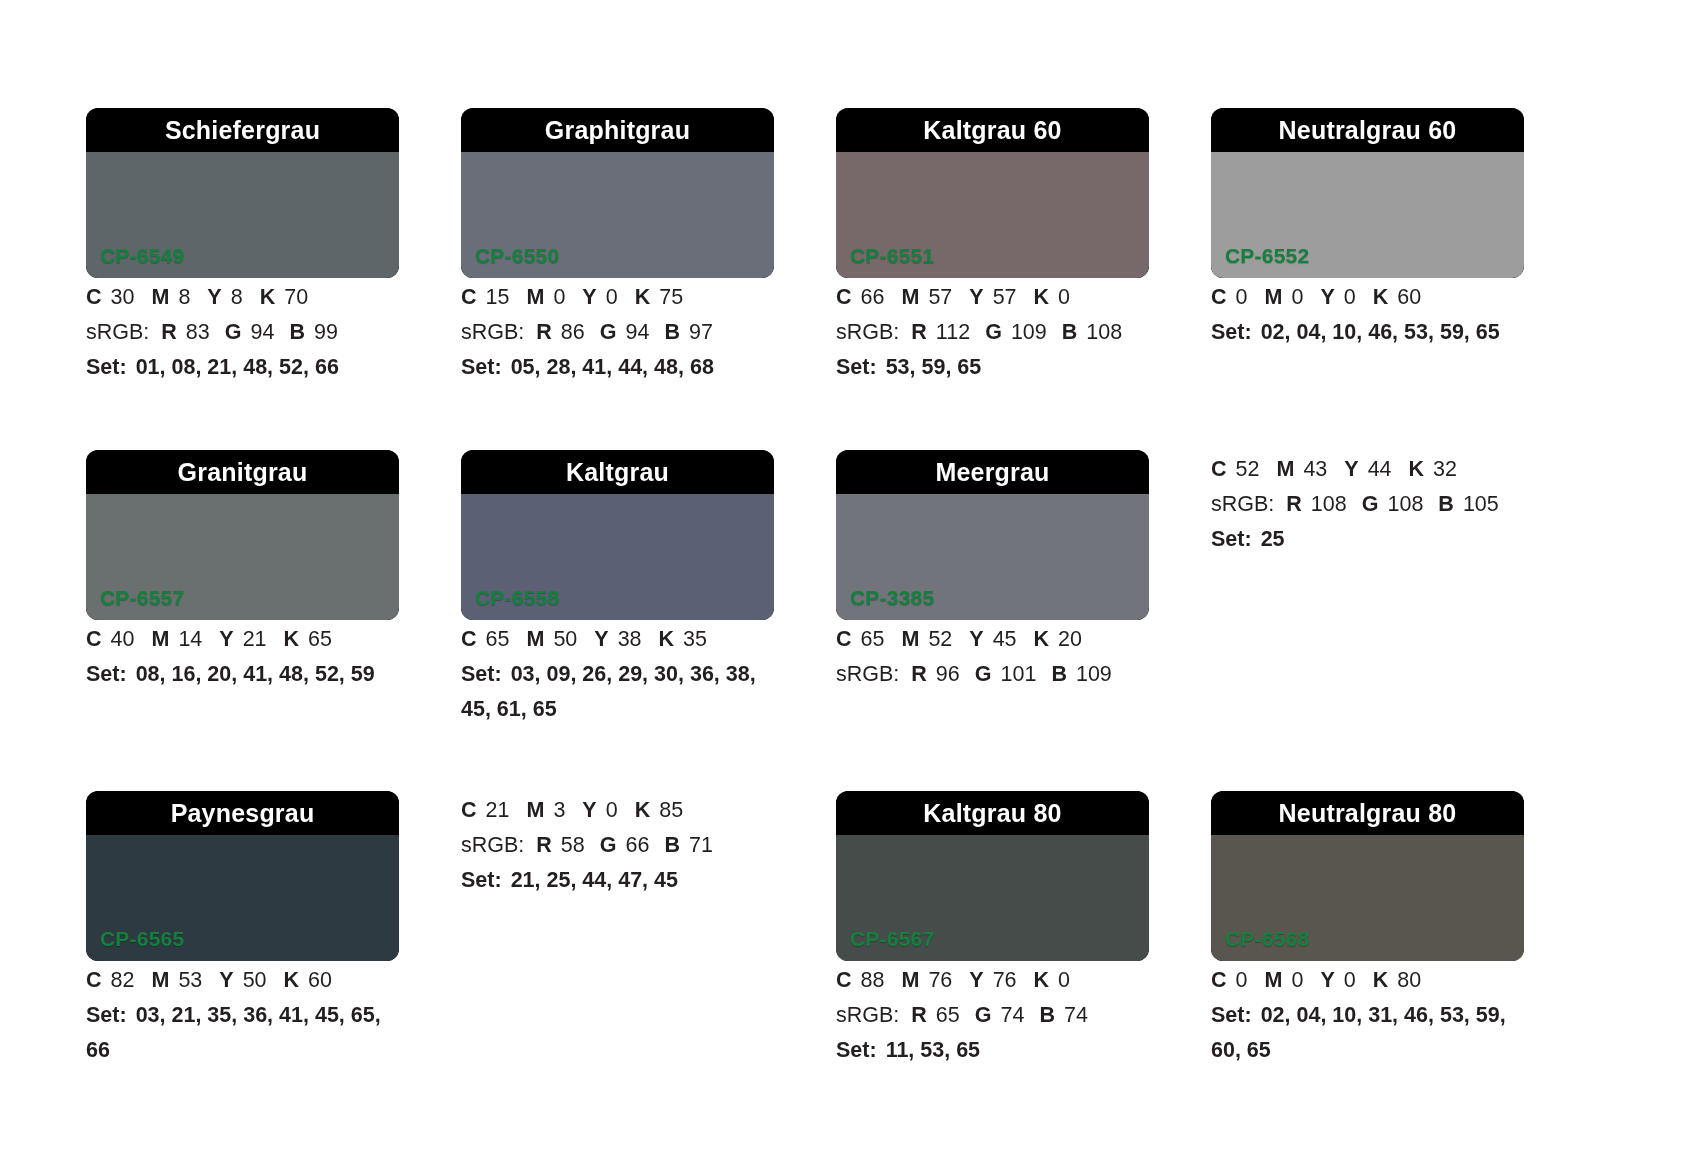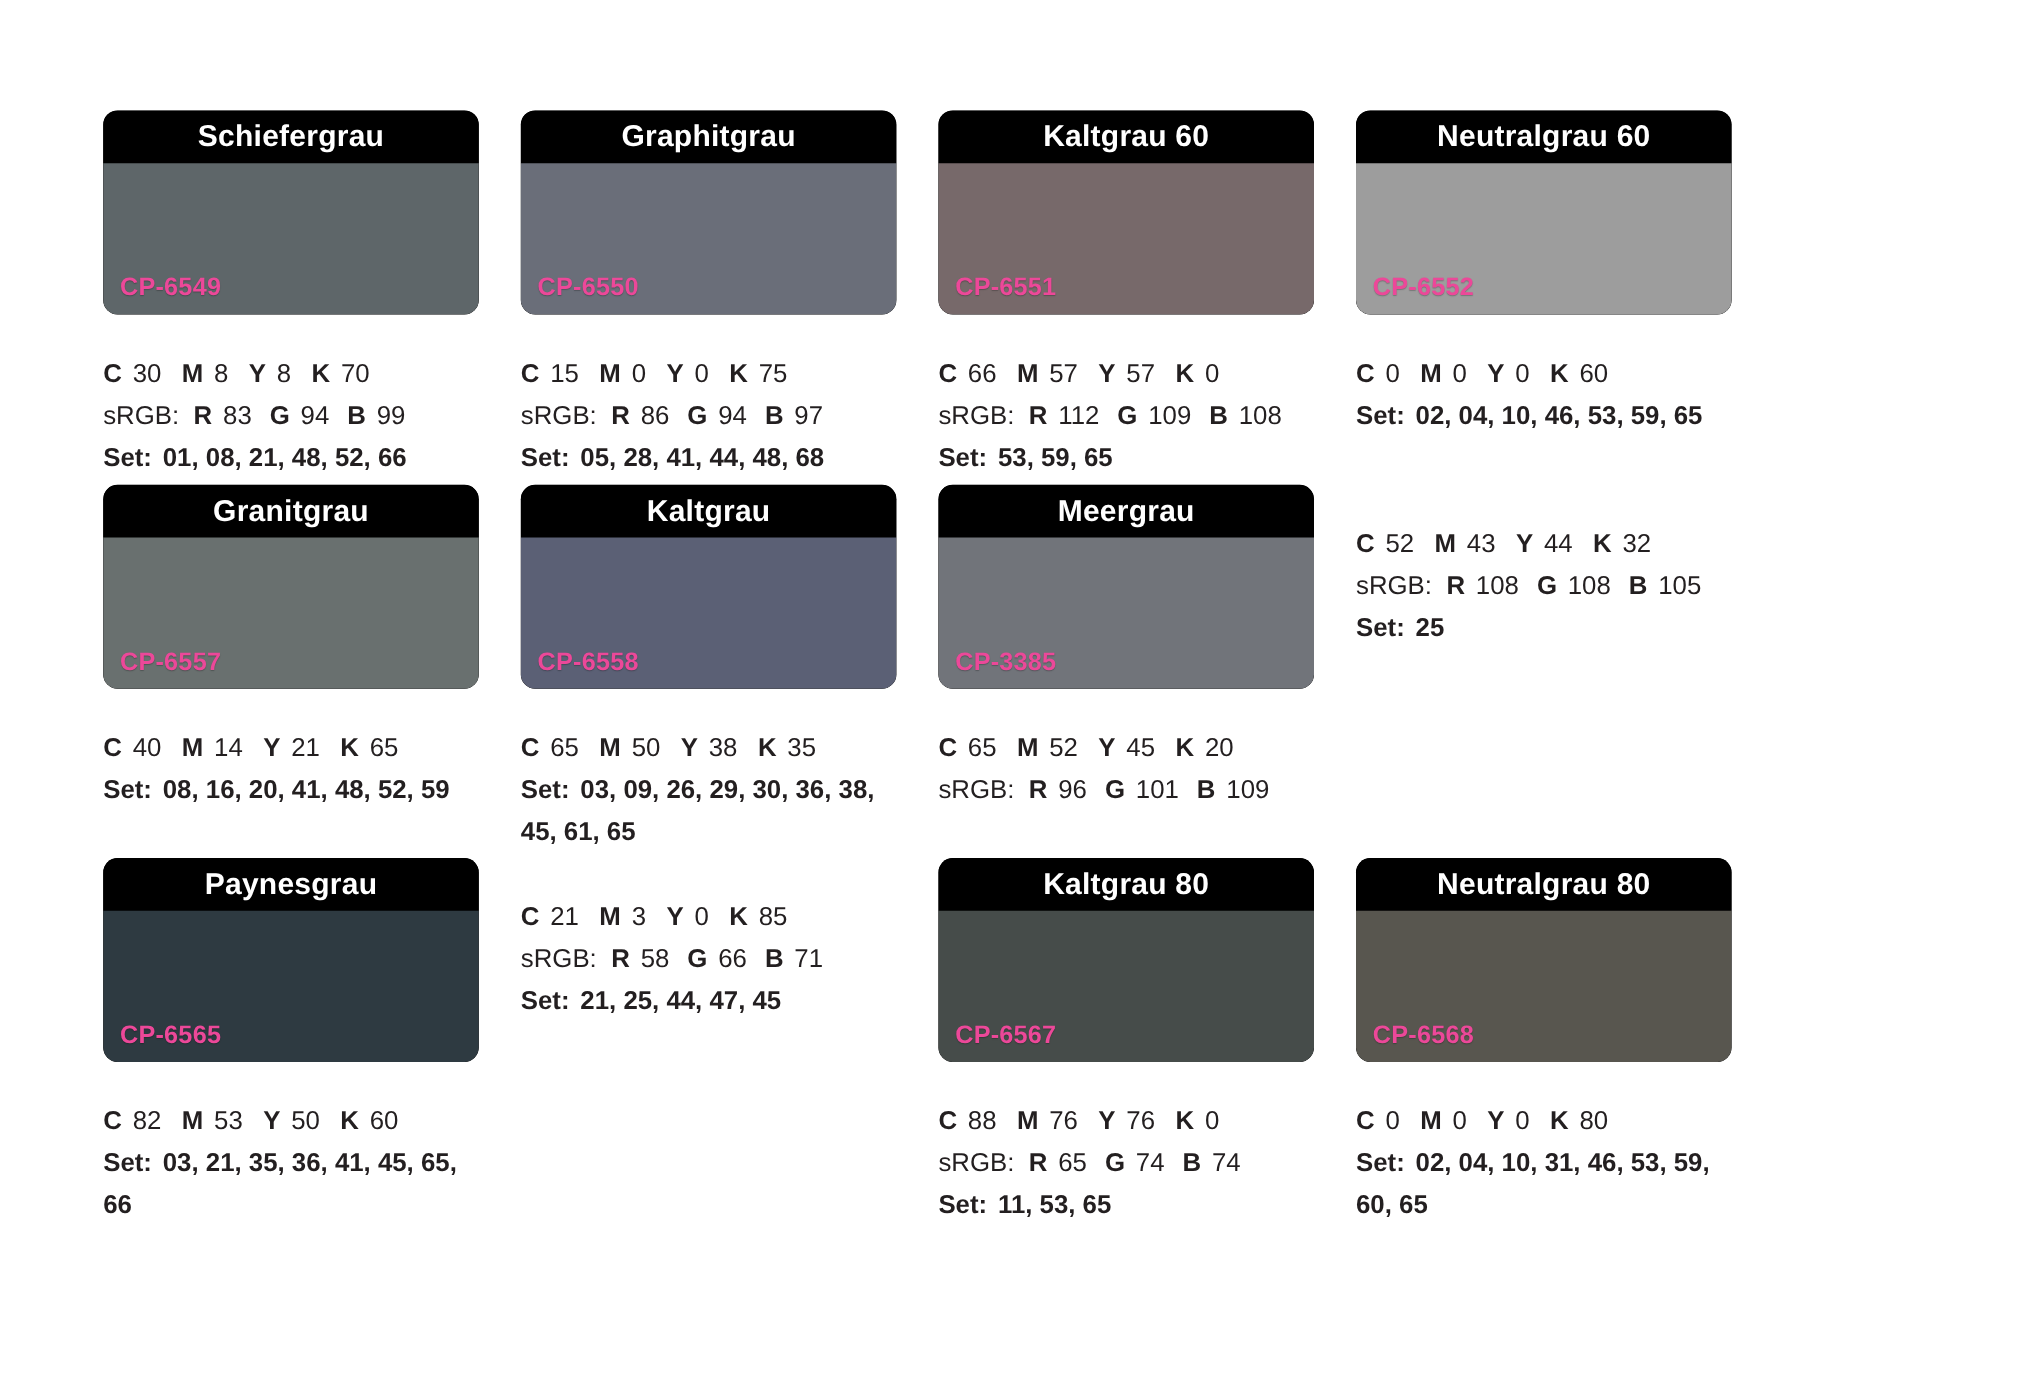--- a/index.html
+++ b/index.html
@@ -18,26 +18,27 @@
     position: relative;
     width: 1700px;
     height: 1161px;
     background: #ffffff;
     box-sizing: border-box;
     padding: 0;
   }
   .grid {
     position: absolute;
     left: 86px;
-    top: 92px;
+    top: 108px;
     width: 1530px;
     display: grid;
     grid-template-columns: repeat(4, 345px);
     column-gap: 3px;
     row-gap: 0px;
+    gap: 30px;
   }
   .swatch-cell {
     width: 345px;
     box-sizing: border-box;
     padding-right: 32px;
     margin-bottom: 0;
   }
   
   .chip {
     position: relative;
@@ -71,30 +72,30 @@
     top: 44px;
     right: 0;
     bottom: 0;
     border-bottom-left-radius: 12px;
     border-bottom-right-radius: 12px;
   }
   .chip-code {
     position: absolute;
     left: 14px;
     bottom: 12px;
-    color: #ec4899;
+    color: #15803d;
     font-size: 21px;
     font-weight: bold;
     letter-spacing: 0.2px;
     line-height: 1;
     text-shadow: 0 1px 1px rgba(0,0,0,0.25);
   }
   
   .spec {
-    margin-top: 32px;
+    margin-top: 2px;
     font-size: 21.5px;
     line-height: 35px;
     color: #231f20;
     width: 320px;
   }
   .spec .line {
     white-space: normal;
   }
   .spec .line.nowrap {
     white-space: nowrap;

